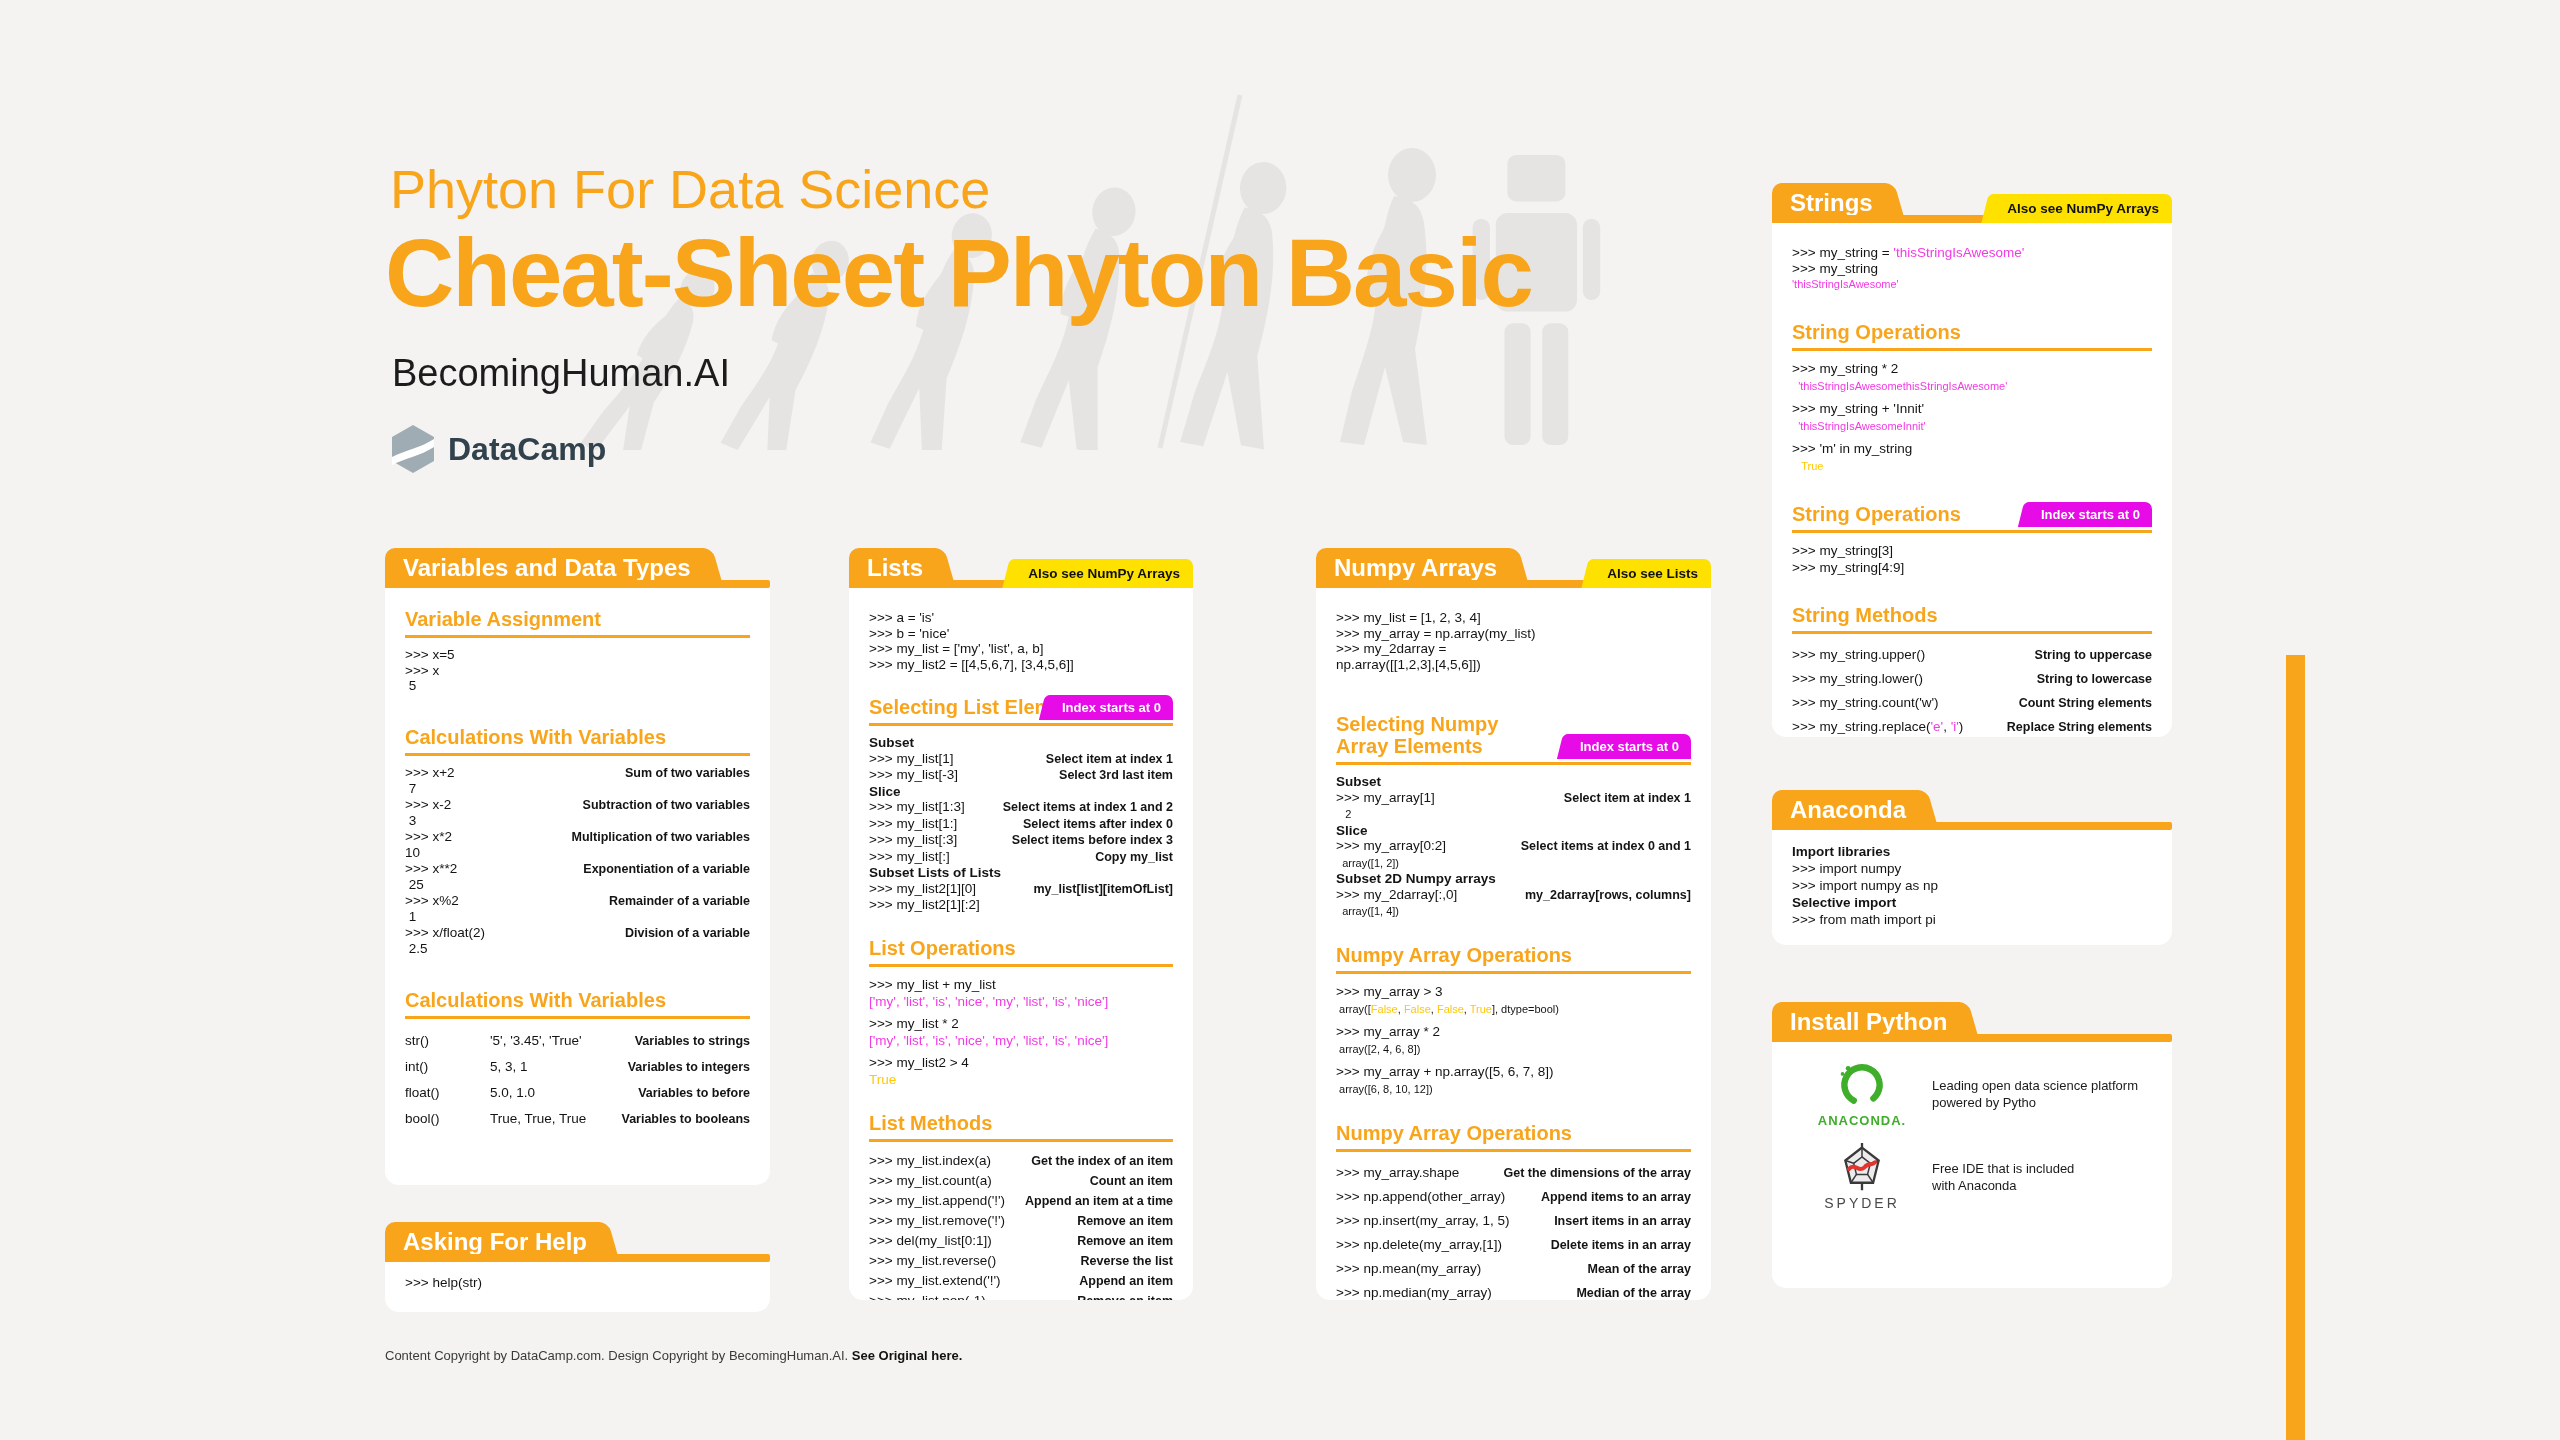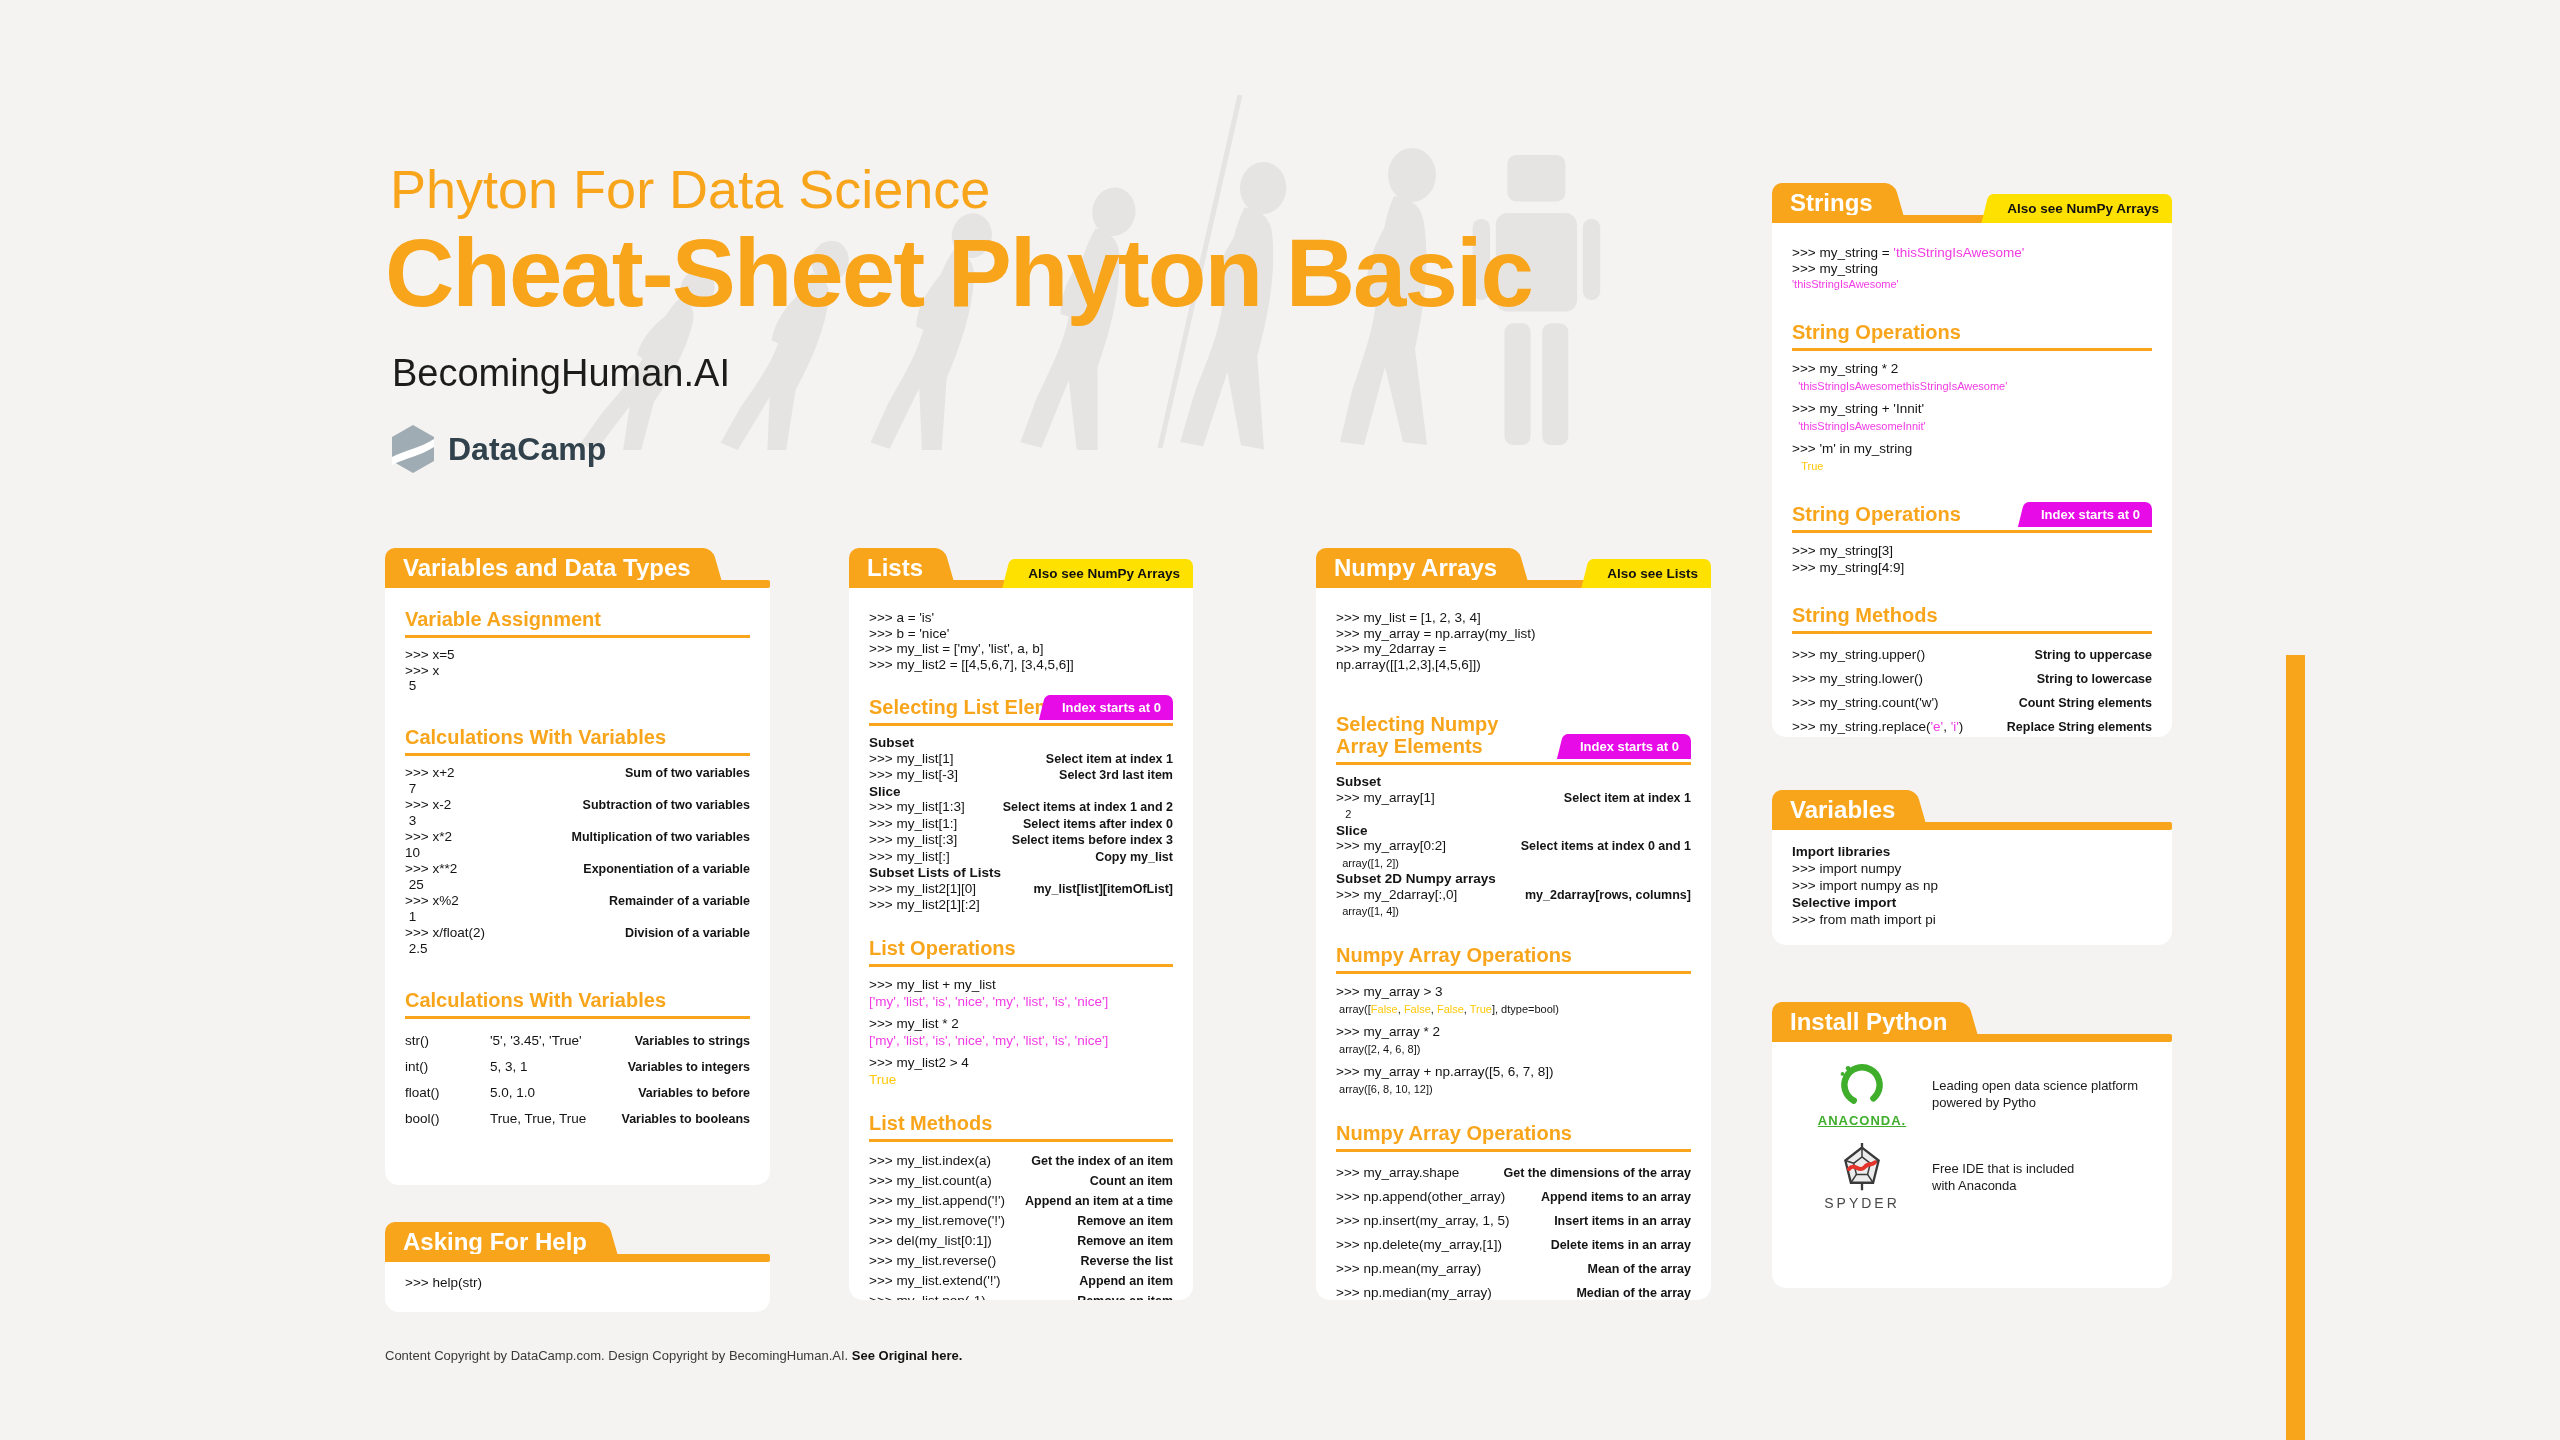--- a/index.html
+++ b/index.html
@@ -78,21 +78,21 @@
   .mm{flex:1;text-align:left;}
   .sg.lb{font-weight:bold;}
   .sg.mag{color:var(--mag);}
   .sg.gold{color:var(--gold);}
   .sg.sm{font-size:11px;}
 
   
   .install-row{display:flex;align-items:center;margin:10px 0 14px 0;}
   .logo-box{flex:0 0 140px;display:flex;flex-direction:column;align-items:center;gap:3px;}
   .logo-name{font-weight:bold;font-size:13px;}
-  .logo-name.anaconda{color:#3EAE2B;letter-spacing:1px;text-decoration:underline;}
+  .logo-name.anaconda{color:#3EAE2B;letter-spacing:1px;}
   .logo-name.spyder{color:#4a4a4a;letter-spacing:3px;font-weight:normal;font-size:14px;}
   .install-desc{font-size:13px;line-height:17px;color:#1b1b1b;white-space:pre-line;}
 
   
   .footer{position:absolute;left:385px;top:1348px;font-size:13px;color:#3a3a3a;}
   .footer .bold{font-weight:bold;color:#111;}
   .accent-bar{position:absolute;left:2286px;top:655px;width:19px;height:785px;background:var(--accent);}
 </style>
 </head>
 <body>
@@ -587,21 +587,21 @@
               <span class="cc"><span class="sg">&gt;&gt;&gt; my_string.replace(</span><span class="sg mag">'e'</span><span class="sg">, </span><span class="sg mag">'i'</span><span class="sg">)</span></span>
               <span class="dd">Replace String elements</span>
             </div>
           </div>
       </div>
     </div>
   </section>
 
   <section class="panel" id="panel-libraries">
     <div class="phead">
-      <div class="ptab">Variables</div>
+      <div class="ptab">Anaconda</div>
       <div class="pstrip"></div>
     </div>
     <div class="pbody">
       <div class="rows sp17">
           <div class="row">
             <span class="cc"><span class="sg lb">Import libraries</span></span>
           </div>
           <div class="row">
             <span class="cc"><span class="sg">&gt;&gt;&gt; import numpy</span></span>
           </div>

